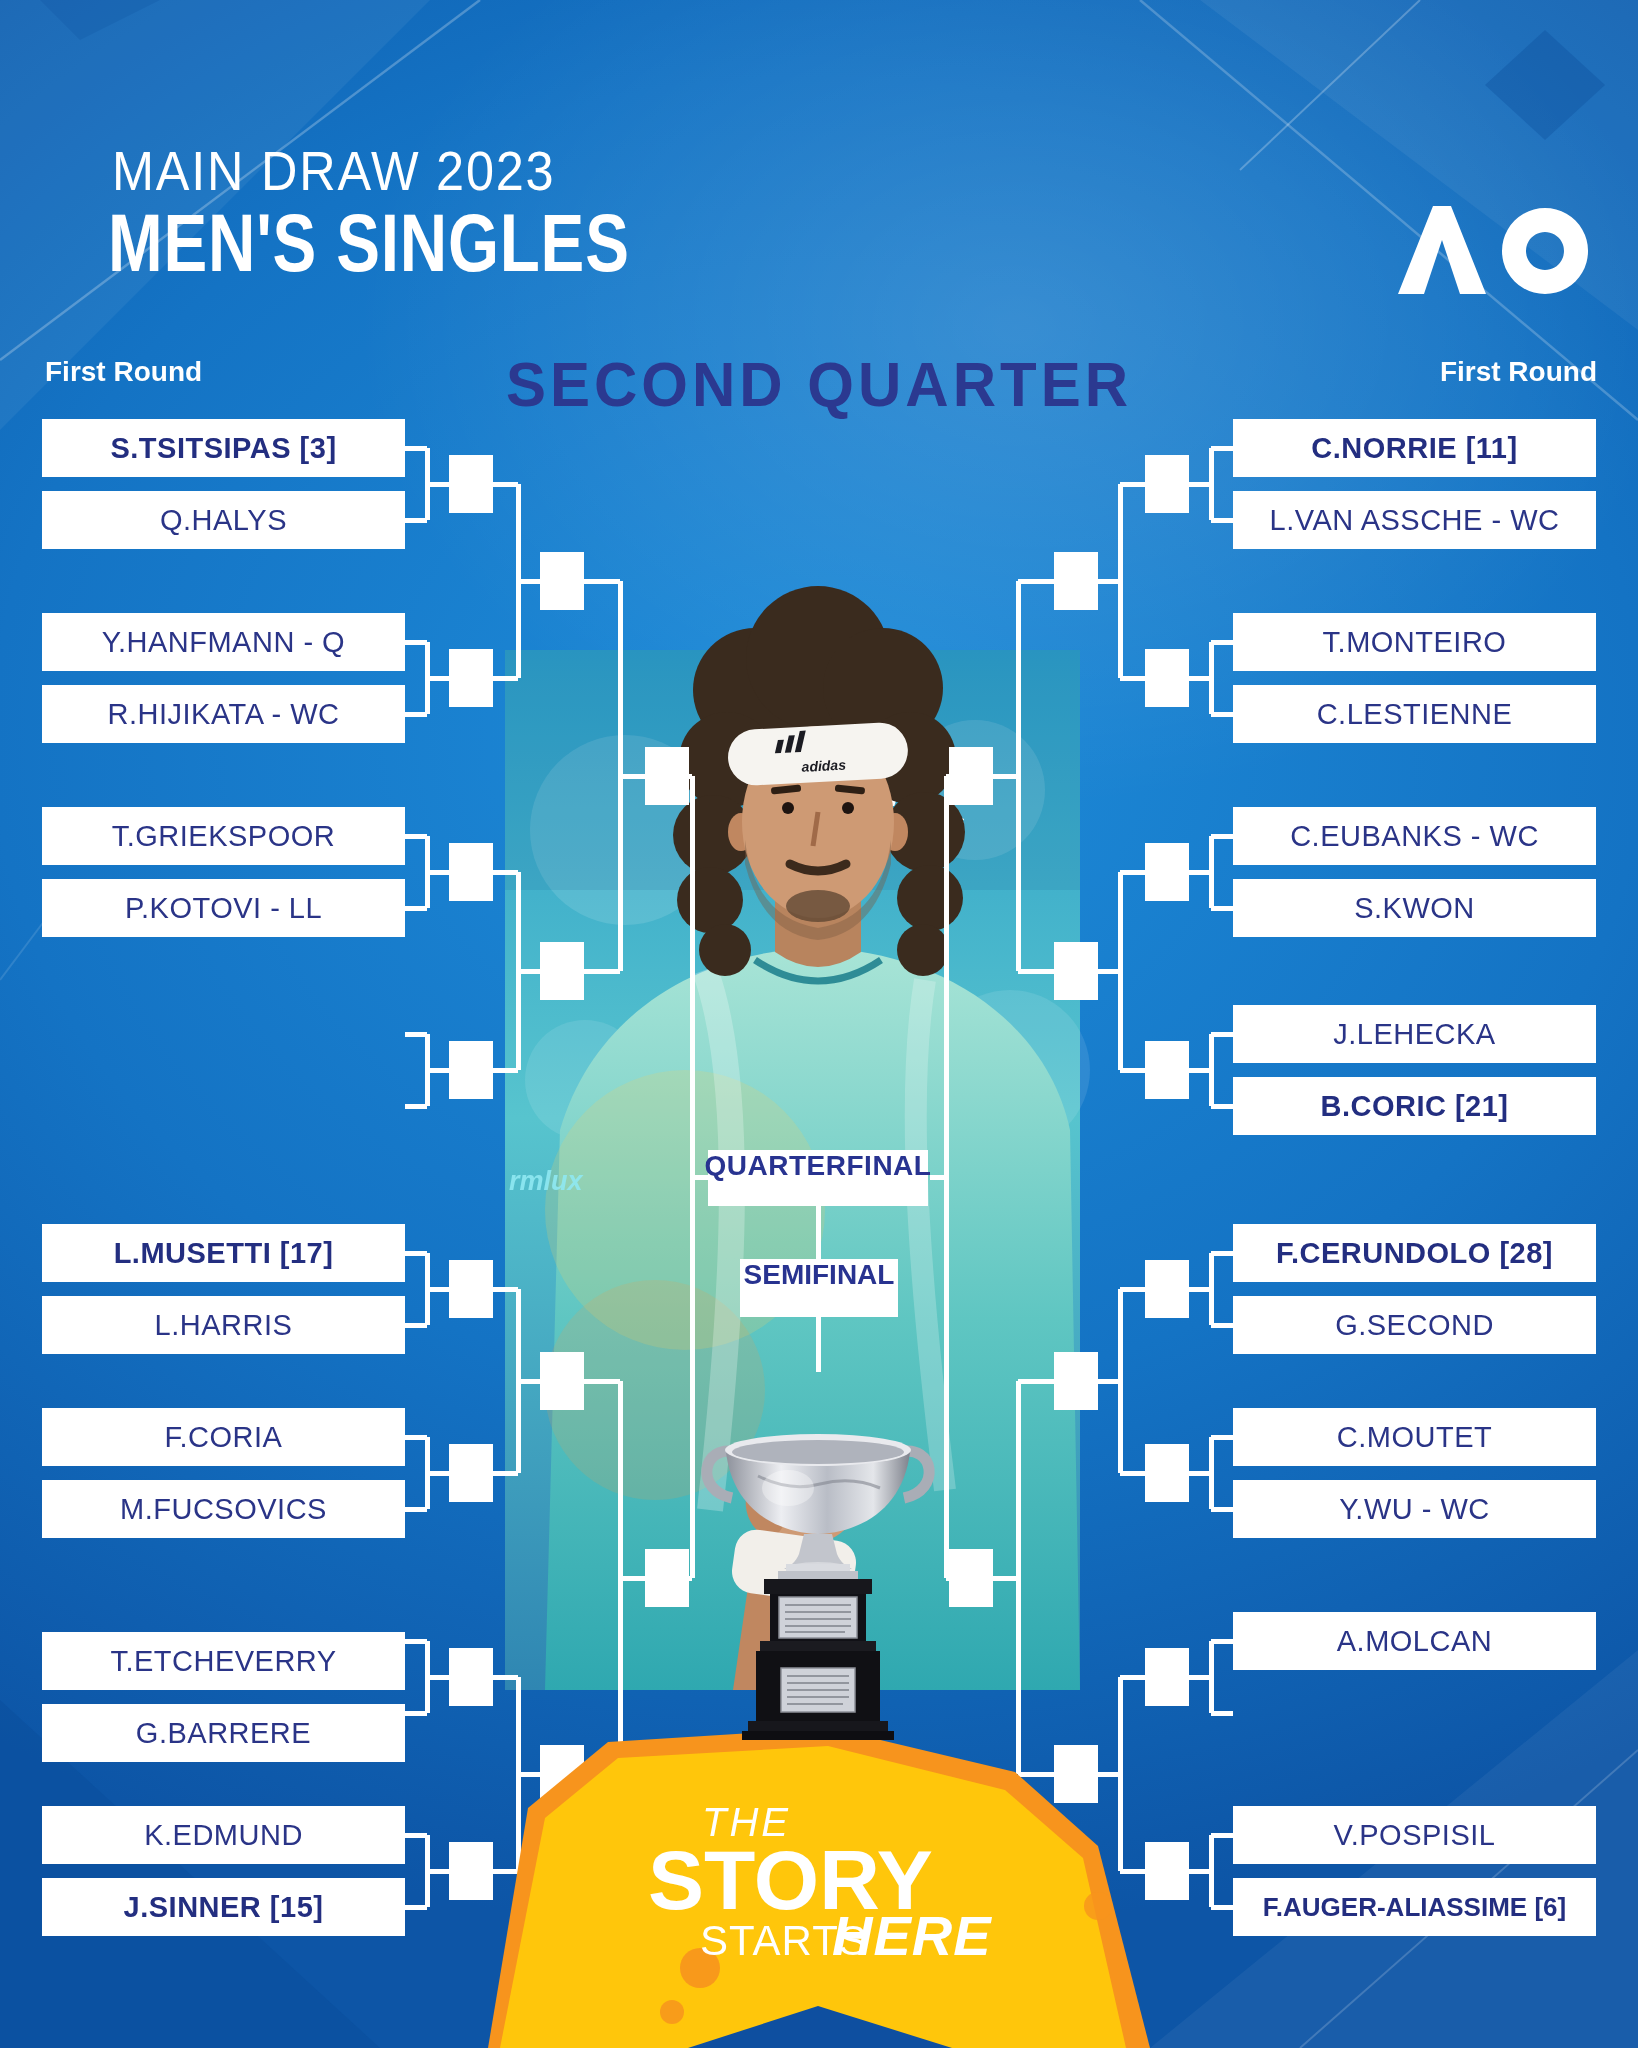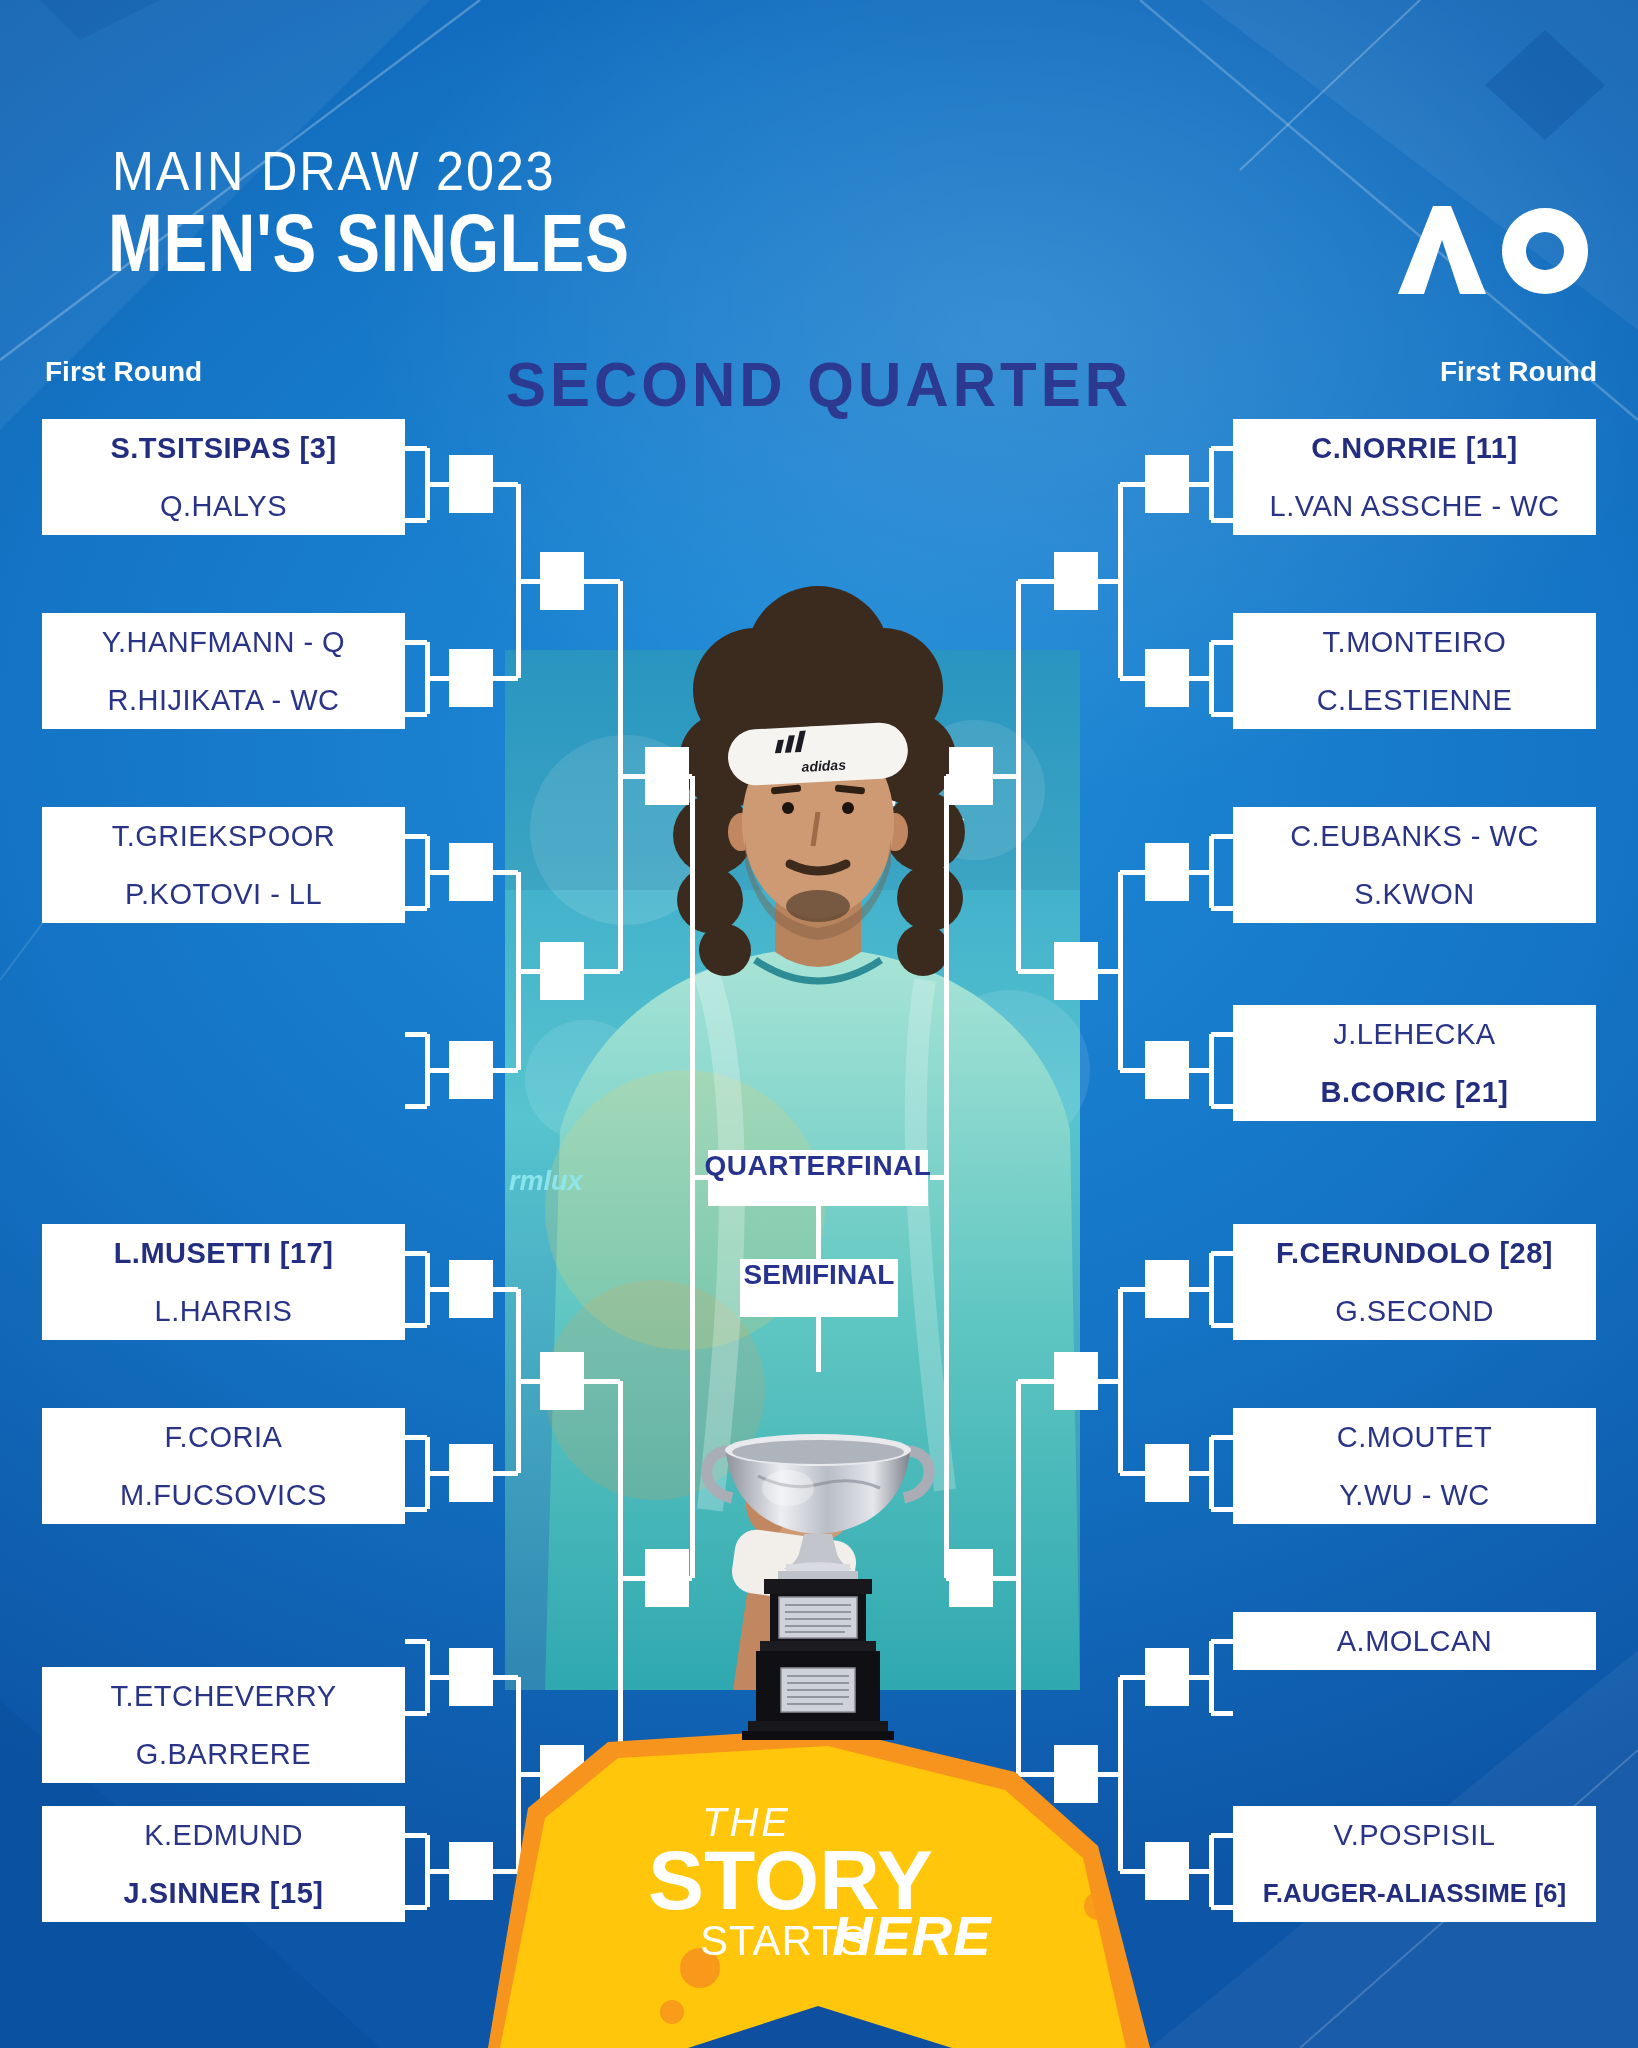--- a/index.html
+++ b/index.html
@@ -25,21 +25,21 @@
     color:#2B3990;font-size:60px;font-weight:700;letter-spacing:4px;white-space:nowrap}
 
   
   .photo{position:absolute;left:505px;top:550px;width:575px;height:1040px}
   .photo svg{overflow:visible}
 
   
   .pair{position:absolute;width:363px}
   .pair.left{left:42px}
   .pair.right{left:1233px}
-  .pbox{height:58px;background:#fff;display:flex;align-items:center;justify-content:center;overflow:hidden}
+  .pbox{height:58px;margin-bottom:14px;background:#fff;display:flex;align-items:center;justify-content:center;overflow:hidden}
   .pname{color:#2A3487;font-size:29px;font-weight:400;letter-spacing:.5px;white-space:nowrap}
   .seed .pname{font-weight:700;color:#232E80}
   .pname.long{font-size:24px;letter-spacing:0}
   .pname.long2{font-size:26px;letter-spacing:0}
 
   
   .lbl-box{position:absolute;background:#fff;display:flex;align-items:flex-start;justify-content:center}
   .lbl-box span{color:#283390;font-weight:700;white-space:nowrap}
   .qf{left:708px;top:1150px;width:220px;height:56px}
   .qf span{font-size:28px;letter-spacing:.5px}
@@ -240,21 +240,21 @@
       </div>
   </div>
   <div class="pair left" style="top:1408px">
     <div class="pbox">
         <span class="pname">F.CORIA</span>
       </div>
     <div class="pbox">
         <span class="pname">M.FUCSOVICS</span>
       </div>
   </div>
-  <div class="pair left" style="top:1667px">
+  <div class="pair left" style="top:1632px">
     <div class="pbox">
         <span class="pname">T.ETCHEVERRY</span>
       </div>
     <div class="pbox">
         <span class="pname">G.BARRERE</span>
       </div>
   </div>
   <div class="pair left" style="top:1806px">
     <div class="pbox">
         <span class="pname">K.EDMUND</span>

